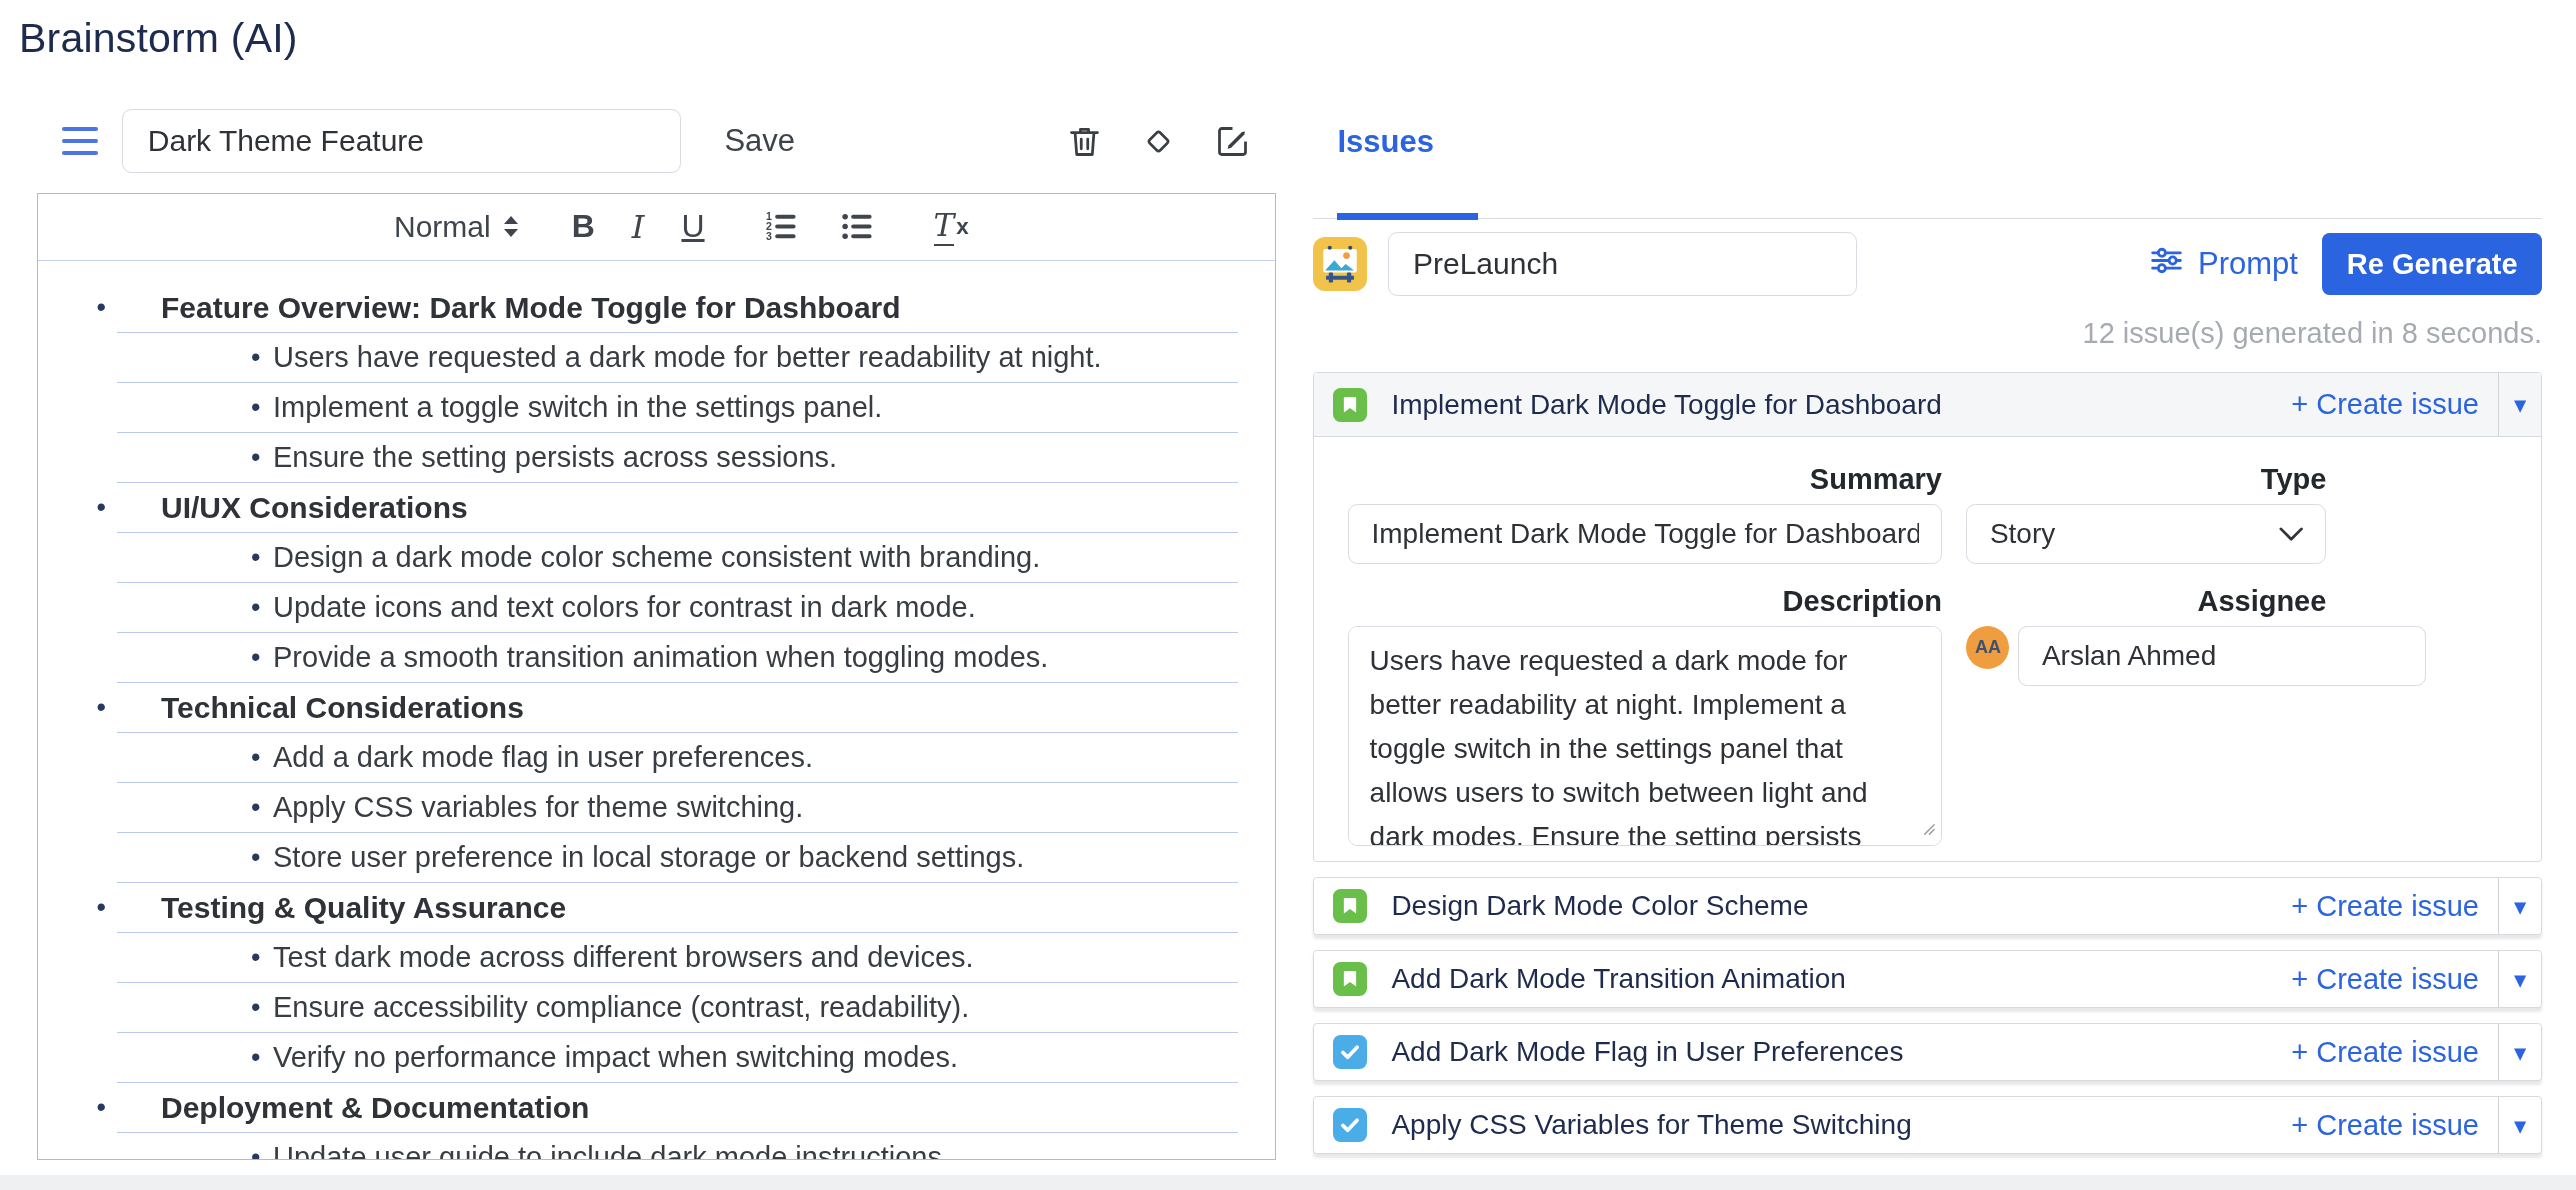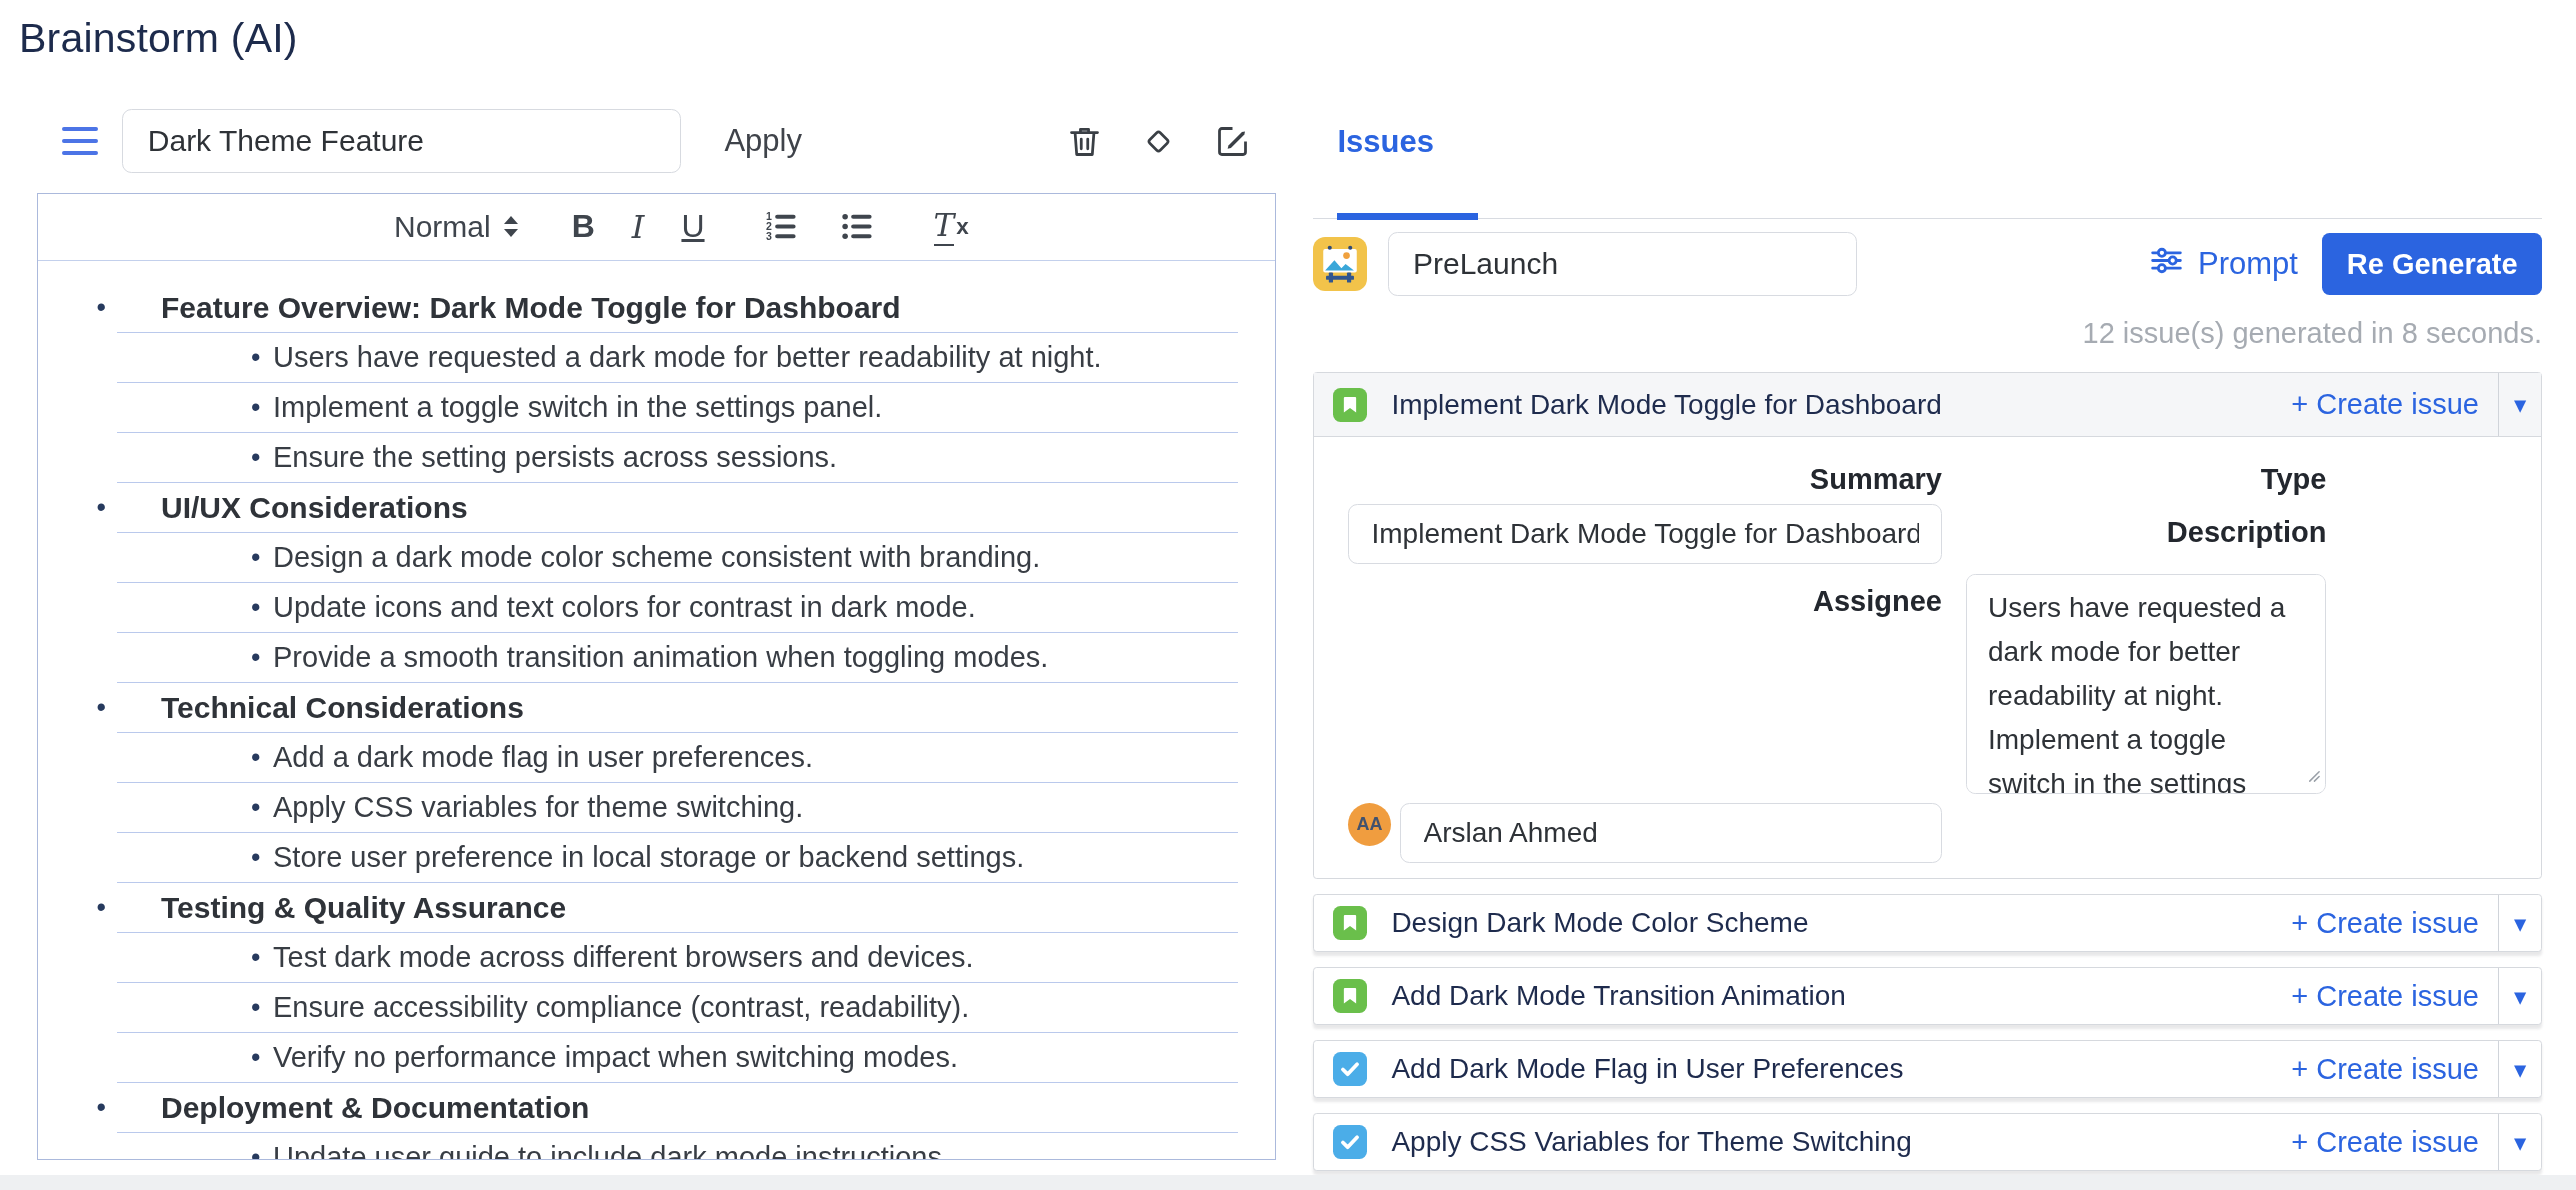--- a/index.html
+++ b/index.html
@@ -116,21 +116,21 @@
 
     <div class="left-col">
 
       <div class="doc-row">
         <div class="hamburger">
             <span></span>
             <span></span>
             <span></span>
           </div>
         <input class="doc-name-input" value="Dark Theme Feature" style="">
-        <button class="save-btn">Apply</button>
+        <button class="save-btn">Save</button>
         <div class="doc-icons">
           <span>
             <svg width="39" height="39" viewBox="0 0 24 24" fill="none" stroke="#3a3f45" stroke-width="1.7" stroke-linecap="round" stroke-linejoin="round">
               <path d="M4 6.5h16M9.5 6.5V4.5h5v2M6.2 6.5l1 13.5h9.6l1-13.5"></path>
                 <path d="M10 10.5v6M14 10.5v6"></path>
             </svg>
           </span>
           <span>
             <svg width="37" height="37" viewBox="0 0 24 24" fill="none" stroke="#3a3f45" stroke-width="1.7" stroke-linejoin="round">
               <rect x="7.2" y="7.2" width="9.6" height="9.6" rx="1.6" transform="rotate(45 12 12)"></rect>
@@ -262,20 +262,28 @@
             <button class="create-btn">+ Create issue</button>
             <span class="caret-box">▾</span>
           </div>
           <div class="card-body">
             <div class="fld-label">Summary</div>
             <div class="fld-label">Type</div>
 
             <div class="row2">
               <input class="text-input" value="Implement Dark Mode Toggle for Dashboard" style="">
             </div>
+            <div class="row2">
+              <div class="select">
+                <span>Story</span>
+                <svg width="24.4" height="15" viewBox="0 0 26 16">
+                    <path d="M2 2l11 11L24 2" fill="none" stroke="#32363c" stroke-width="3" stroke-linecap="round" stroke-linejoin="round"></path>
+                  </svg>
+              </div>
+            </div>
 
             <div class="fld-label row3">Description</div>
             <div class="fld-label row3">Assignee</div>
 
             <div class="ta-wrap">
               <textarea class="desc-ta" style="">Users have requested a dark mode for better readability at night. Implement a toggle switch in the settings panel that allows users to switch between light and dark modes. Ensure the setting persists across sessions.</textarea>
               <span class="resize-grip">
                 <svg width="15" height="15" viewBox="0 0 16 16">
                     <path d="M14 4L4 14M14 9l-5 5" stroke="#9aa0a8" stroke-width="1.6" stroke-linecap="round"></path>
                   </svg>

